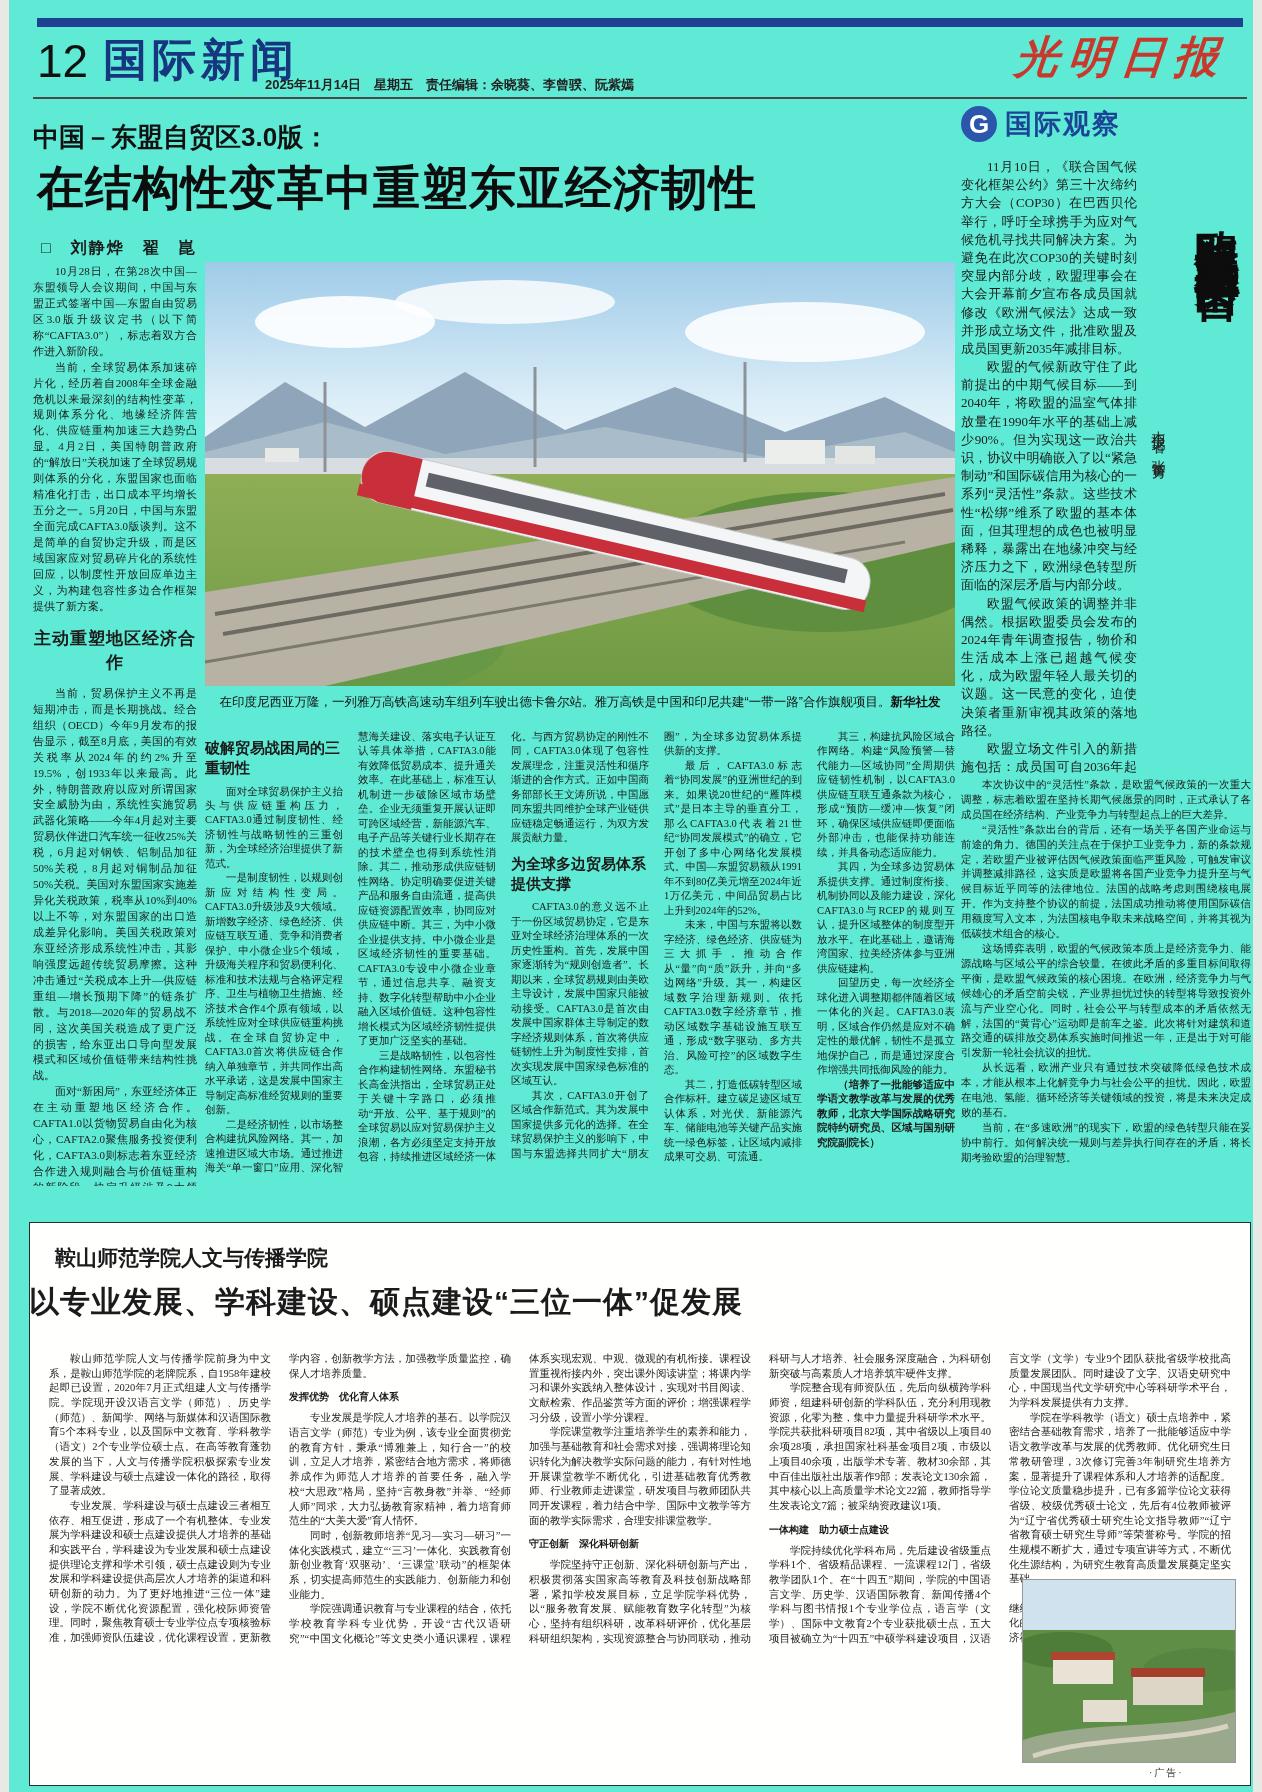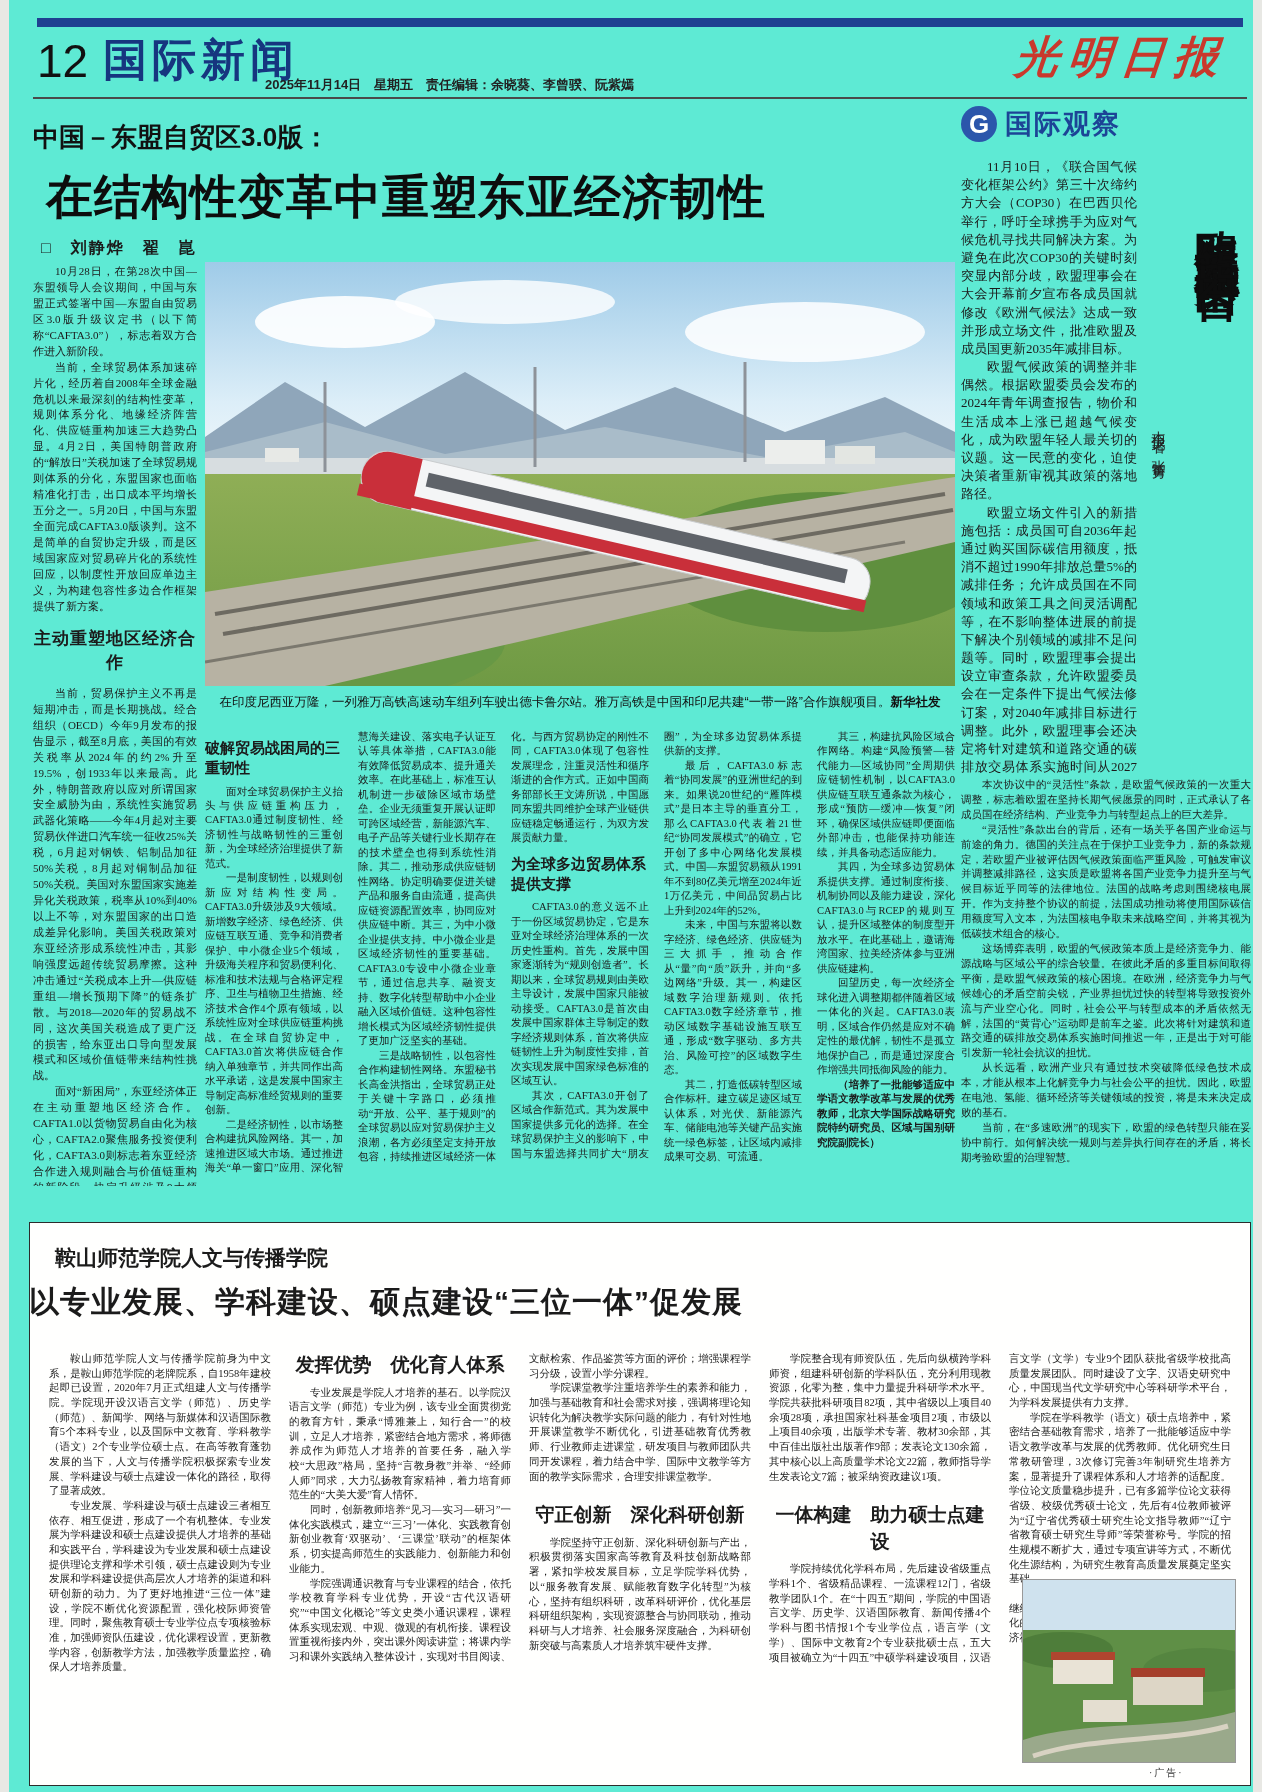--- a/index.html
+++ b/index.html
@@ -51,22 +51,22 @@
               letter-spacing:3px;}
   .obs-wide{left:952px;top:778px;width:290px;height:408px;font-size:10.5px;line-height:1.42;
             text-align:justify;overflow:hidden;}
   
   .ad-box{left:20px;top:1222px;width:1220px;height:562px;border:1px solid #2c2c2c;background:#fffffe;}
   .ad-kicker{left:46px;top:1244px;font-family:"Liberation Sans",sans-serif;font-size:21px;font-weight:bold;}
   .ad-headline{left:20px;top:1282px;width:1220px;font-family:"Liberation Sans",sans-serif;
                font-size:30px;font-weight:bold;letter-spacing:1px;}
   .ad-flow{left:40px;top:1352px;width:1182px;height:412px;column-count:5;column-gap:18px;
            font-size:10.5px;line-height:1.4;text-align:justify;overflow:hidden;}
-  .adsub{font-family:"Liberation Sans",sans-serif;font-size:19px;font-weight:bold;text-indent:0;
-         text-align:center;margin:18px 0 7px 0;}
+  .adsub{font-family:"Liberation Sans",sans-serif;font-size:10px;font-weight:bold;text-indent:0;
+         margin:9px 0 7px 0;}
   .sign{text-align:right;text-indent:0;}
   .ad-photo{left:1014px;top:1580px;width:212px;height:182px;background:#fff;overflow:hidden;
             outline:1px solid #999;}
   .ad-photo svg{display:block;width:100%;height:100%;}
   .ad-label{left:1140px;top:1766px;font-size:10px;color:#333;letter-spacing:2px;}
 </style>
 </head>
 <body>
 
 <div class="page">
@@ -74,21 +74,21 @@
   <div class="abs topbar"></div>
 
   <div class="abs page-num">12</div>
   <div class="abs section-name">国际新闻</div>
   <div class="abs dateline">2025年11月14日　星期五　责任编辑：余晓葵、李曾骙、阮紫嫣</div>
   <div class="abs masthead">光明日报</div>
   <div class="abs headrule"></div>
 
   <section>
     <div class="abs kicker">中国－东盟自贸区3.0版：</div>
-    <h1 class="abs headline" style="margin:13px;">在结构性变革中重塑东亚经济韧性</h1>
+    <h1 class="abs headline" style="margin:4px;">在结构性变革中重塑东亚经济韧性</h1>
     <div class="abs byline">□　刘静烨　翟　崑</div>
 
     <div class="abs col1">
         <p>10月28日，在第28次中国—东盟领导人会议期间，中国与东盟正式签署中国—东盟自由贸易区3.0版升级议定书（以下简称“CAFTA3.0”），标志着双方合作进入新阶段。</p>
         <p>当前，全球贸易体系加速碎片化，经历着自2008年全球金融危机以来最深刻的结构性变革，规则体系分化、地缘经济阵营化、供应链重构加速三大趋势凸显。4月2日，美国特朗普政府的“解放日”关税加速了全球贸易规则体系的分化，东盟国家也面临精准化打击，出口成本平均增长五分之一。5月20日，中国与东盟全面完成CAFTA3.0版谈判。这不是简单的自贸协定升级，而是区域国家应对贸易碎片化的系统性回应，以制度性开放回应单边主义，为构建包容性多边合作框架提供了新方案。</p>
         <p class="sub1">主动重塑地区经济合作</p>
         <p>当前，贸易保护主义不再是短期冲击，而是长期挑战。经合组织（OECD）今年9月发布的报告显示，截至8月底，美国的有效关税率从2024年的约2%升至19.5%，创1933年以来最高。此外，特朗普政府以应对所谓国家安全威胁为由，系统性实施贸易武器化策略——今年4月起对主要贸易伙伴进口汽车统一征收25%关税，6月起对钢铁、铝制品加征50%关税，8月起对铜制品加征50%关税。美国对东盟国家实施差异化关税政策，税率从10%到40%以上不等，对东盟国家的出口造成差异化影响。美国关税政策对东亚经济形成系统性冲击，其影响强度远超传统贸易摩擦。这种冲击通过“关税成本上升—供应链重组—增长预期下降”的链条扩散。与2018—2020年的贸易战不同，这次美国关税造成了更广泛的损害，给东亚出口导向型发展模式和区域价值链带来结构性挑战。</p>
         <p>面对“新困局”，东亚经济体正在主动重塑地区经济合作。CAFTA1.0以货物贸易自由化为核心，CAFTA2.0聚焦服务投资便利化，CAFTA3.0则标志着东亚经济合作进入规则融合与价值链重构的新阶段。协定升级涉及9大领域，系统性应对技术封锁、标准壁垒、供应链重组等非传统贸易风险，以构建区域抗风险能力。CAFTA3.0通过制度性规则升级和战略资源协同正在重塑东亚经济的竞争优势。</p>
       </div>
 
@@ -157,20 +157,21 @@
       </div>
   </section>
 
   <aside>
     <div class="abs obs-badge">
       <span class="g-logo">G</span>
       <span class="obs-badge-label">国际观察</span>
     </div>
     <div class="abs obs-col">
         <p>11月10日，《联合国气候变化框架公约》第三十次缔约方大会（COP30）在巴西贝伦举行，呼吁全球携手为应对气候危机寻找共同解决方案。为避免在此次COP30的关键时刻突显内部分歧，欧盟理事会在大会开幕前夕宣布各成员国就修改《欧洲气候法》达成一致并形成立场文件，批准欧盟及成员国更新2035年减排目标。</p>
+        <p>欧盟的气候新政守住了此前提出的中期气候目标——到2040年，将欧盟的温室气体排放量在1990年水平的基础上减少90%。但为实现这一政治共识，协议中明确嵌入了以“紧急制动”和国际碳信用为核心的一系列“灵活性”条款。这些技术性“松绑”维系了欧盟的基本体面，但其理想的成色也被明显稀释，暴露出在地缘冲突与经济压力之下，欧洲绿色转型所面临的深层矛盾与内部分歧。</p>
         <p>欧盟气候政策的调整并非偶然。根据欧盟委员会发布的2024年青年调查报告，物价和生活成本上涨已超越气候变化，成为欧盟年轻人最关切的议题。这一民意的变化，迫使决策者重新审视其政策的落地路径。</p>
         <p>欧盟立场文件引入的新措施包括：成员国可自2036年起通过购买国际碳信用额度，抵消不超过1990年排放总量5%的减排任务；允许成员国在不同领域和政策工具之间灵活调配等，在不影响整体进展的前提下解决个别领域的减排不足问题等。同时，欧盟理事会提出设立审查条款，允许欧盟委员会在一定条件下提出气候法修订案，对2040年减排目标进行调整。此外，欧盟理事会还决定将针对建筑和道路交通的碳排放交易体系实施时间从2027年推迟至2028年。</p>
       </div>
     <div class="abs obs-vhead">欧盟气候新政在妥协中出台</div>
     <div class="abs obs-byline">本报记者　张智勇</div>
     <div class="abs obs-wide">
         <p>本次协议中的“灵活性”条款，是欧盟气候政策的一次重大调整，标志着欧盟在坚持长期气候愿景的同时，正式承认了各成员国在经济结构、产业竞争力与转型起点上的巨大差异。</p>
         <p>“灵活性”条款出台的背后，还有一场关乎各国产业命运与前途的角力。德国的关注点在于保护工业竞争力，新的条款规定，若欧盟产业被评估因气候政策面临严重风险，可触发审议并调整减排路径，这实质是欧盟将各国产业竞争力提升至与气候目标近乎同等的法律地位。法国的战略考虑则围绕核电展开。作为支持整个协议的前提，法国成功推动将使用国际碳信用额度写入文本，为法国核电争取未来战略空间，并将其视为低碳技术组合的核心。</p>
         <p>这场博弈表明，欧盟的气候政策本质上是经济竞争力、能源战略与区域公平的综合较量。在彼此矛盾的多重目标间取得平衡，是欧盟气候政策的核心困境。在欧洲，经济竞争力与气候雄心的矛盾空前尖锐，产业界担忧过快的转型将导致投资外流与产业空心化。同时，社会公平与转型成本的矛盾依然无解，法国的“黄背心”运动即是前车之鉴。此次将针对建筑和道路交通的碳排放交易体系实施时间推迟一年，正是出于对可能引发新一轮社会抗议的担忧。</p>
         <p>从长远看，欧洲产业只有通过技术突破降低绿色技术成本，才能从根本上化解竞争力与社会公平的担忧。因此，欧盟在电池、氢能、循环经济等关键领域的投资，将是未来决定成败的基石。</p>

